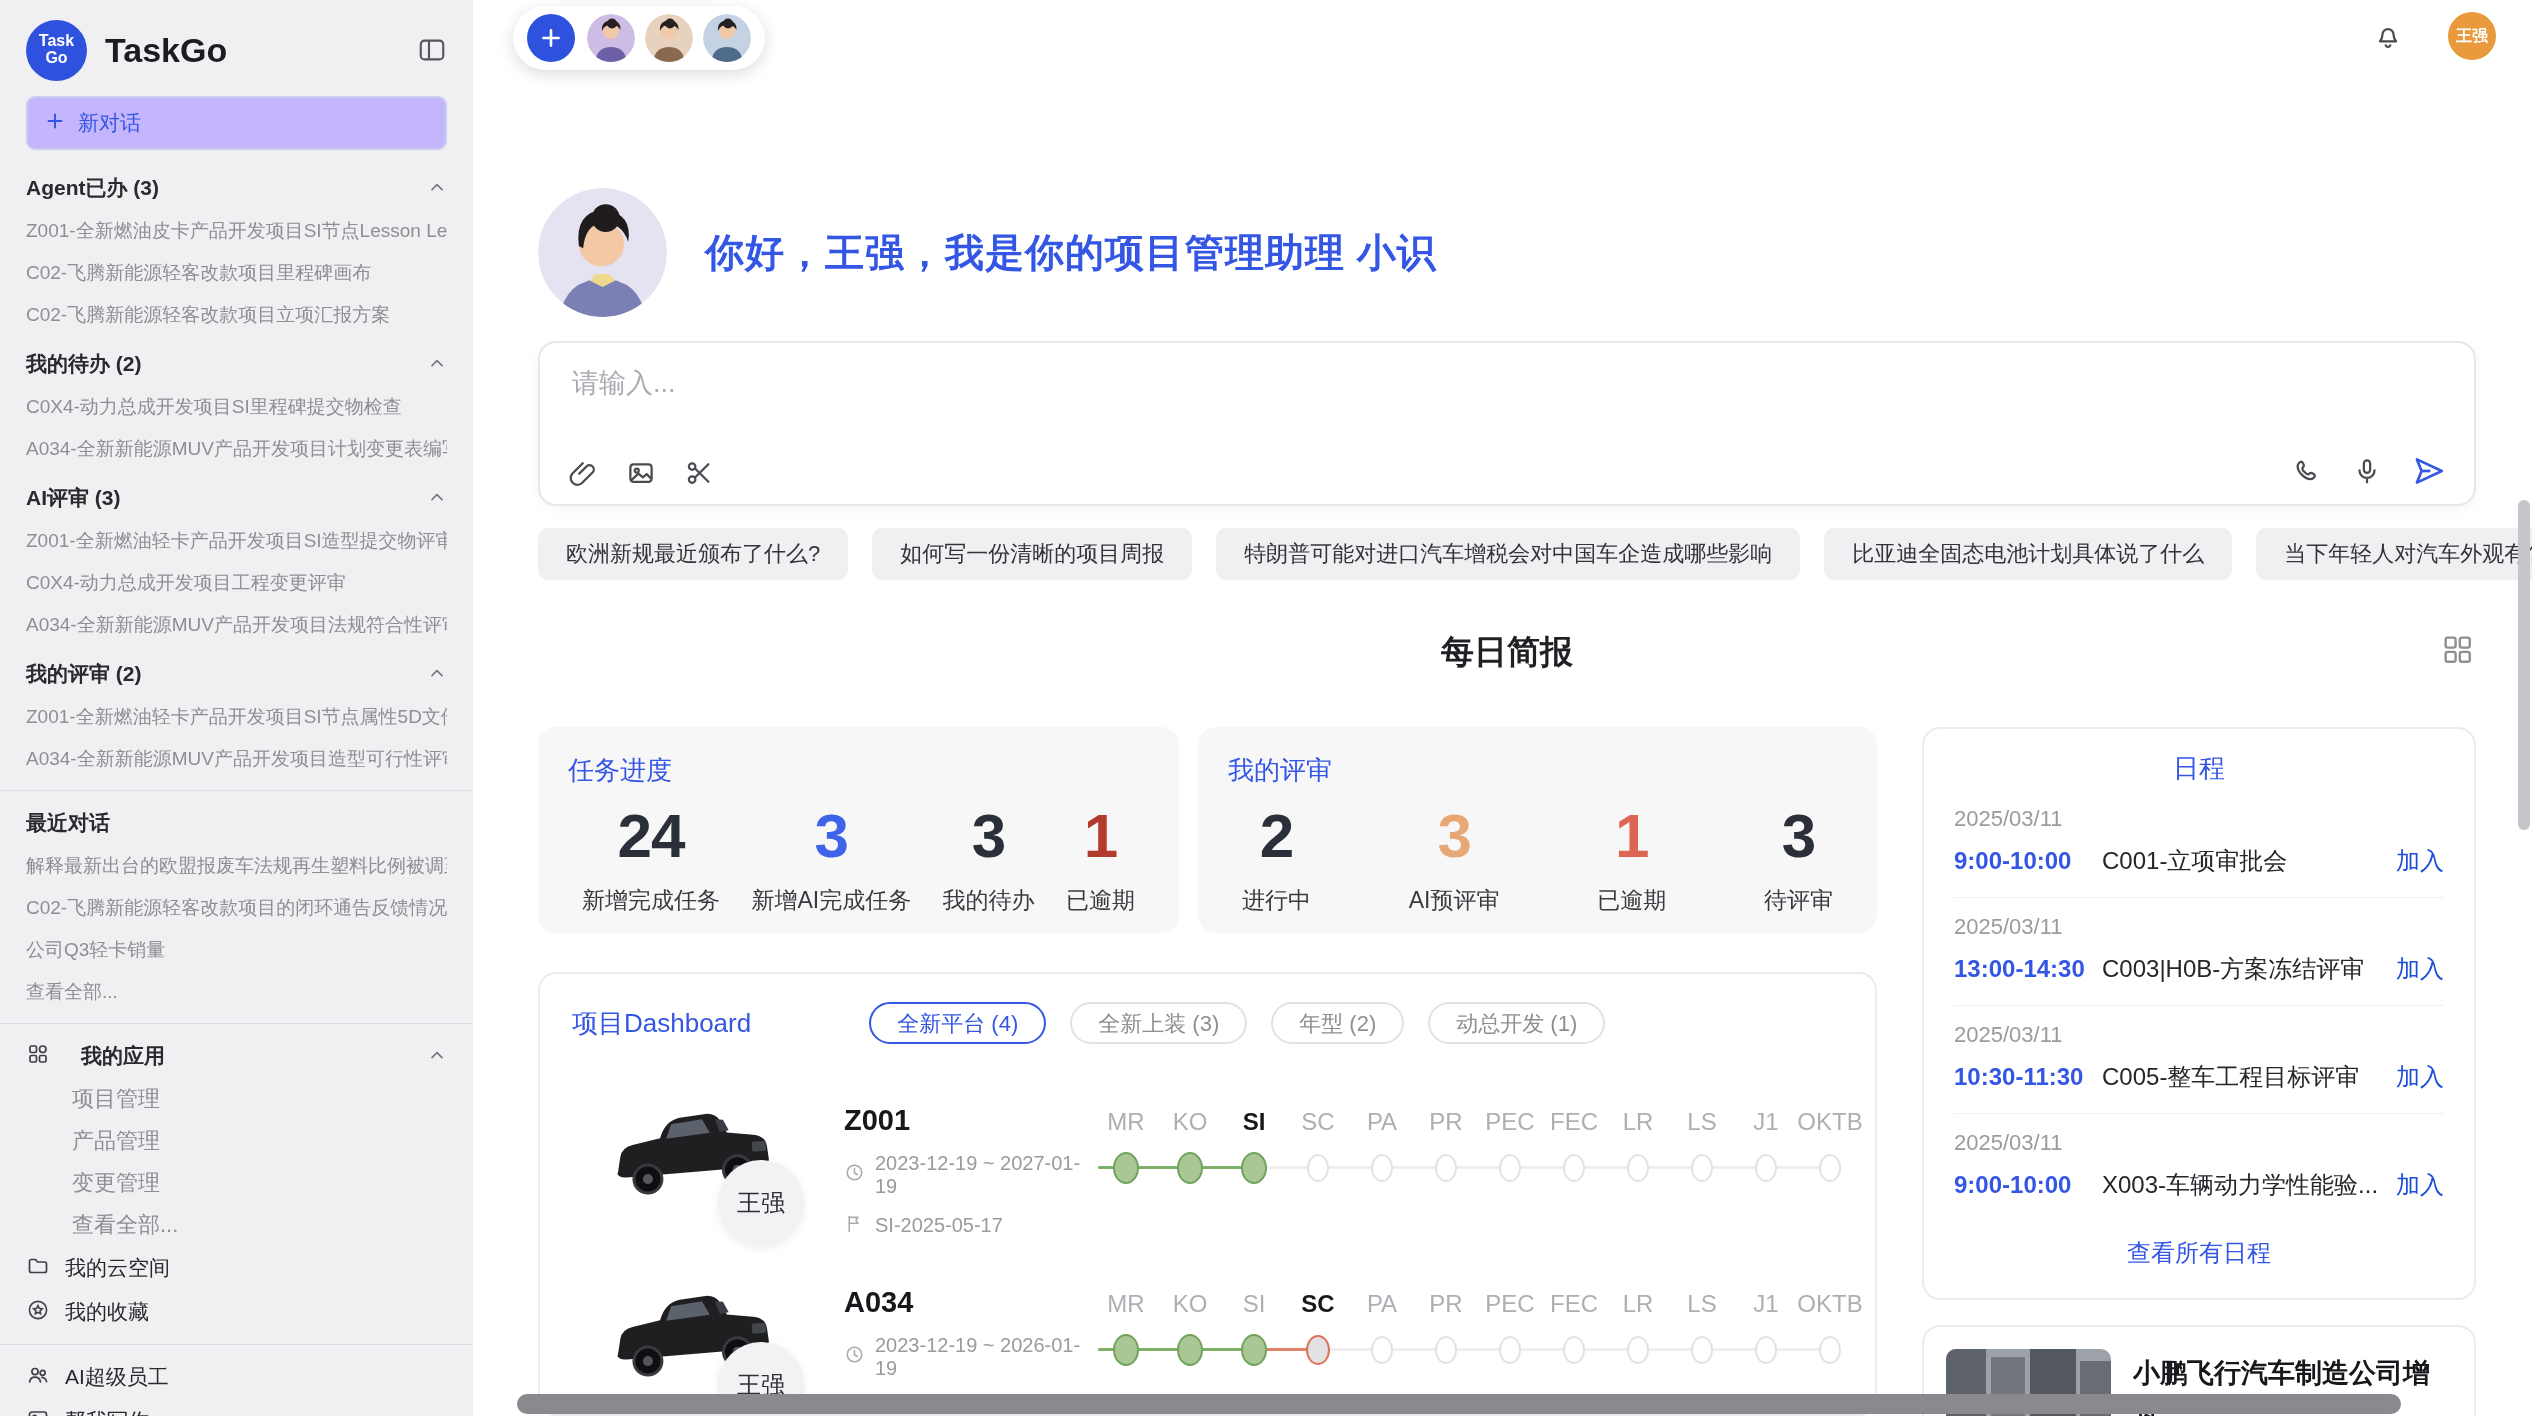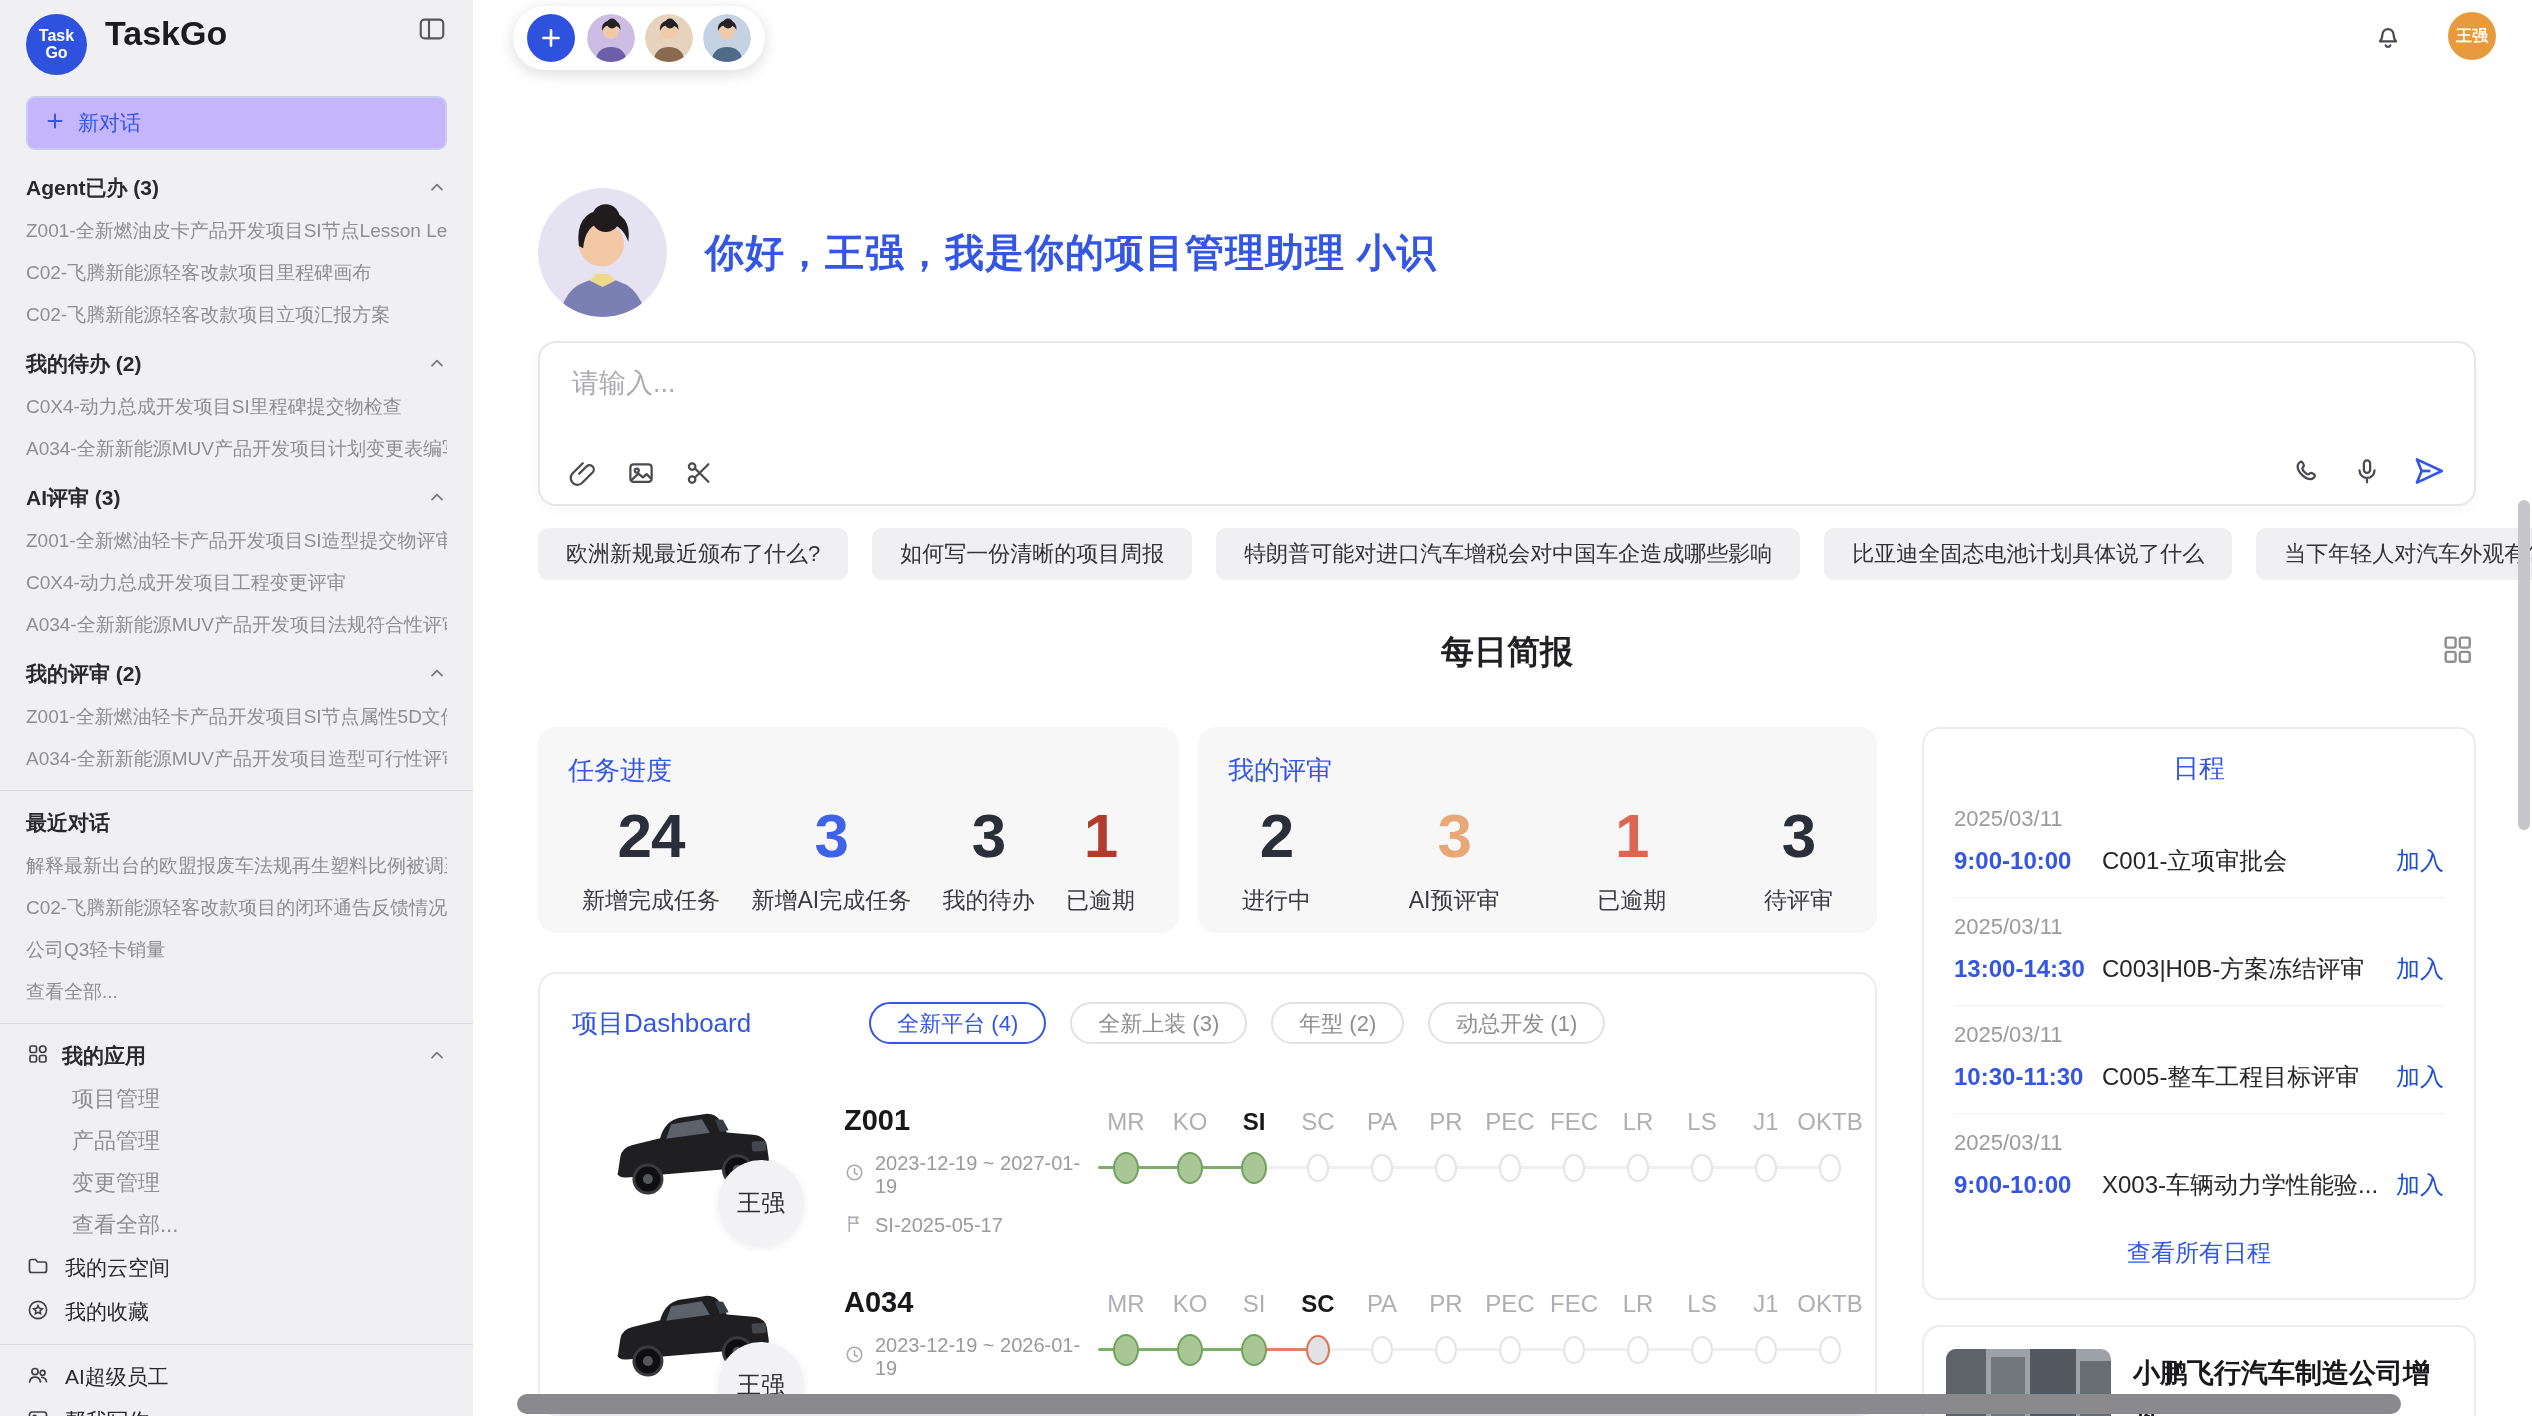--- a/index.html
+++ b/index.html
@@ -1,21 +1,21 @@
 <!DOCTYPE html>
 <html><head>
 <meta charset="utf-8">
 <style>
   html,body{margin:0;padding:0;background:#ffffff;}
   .page{position:relative;width:2532px;height:1416px;overflow:hidden;background:#fff;
         font-family:"Liberation Sans","DejaVu Sans",sans-serif;color:#222;}
   
   .sidebar{position:absolute;left:0;top:0;width:473px;height:1416px;background:#F0F0F2;
            box-sizing:border-box;padding:14px 26px 0 26px;overflow:hidden;}
-  .sb-top{display:flex;height:72px;}
+  .sb-top{display:flex;align-items:center;height:72px;}
   .logo{width:61px;height:61px;border-radius:50%;background:#2E52DE;color:#fff;display:flex;
         flex-direction:column;align-items:center;justify-content:center;font-size:16px;font-weight:700;line-height:1.05;}
   .app-title{font-size:34px;font-weight:700;color:#1C1C20;margin-left:18px;}
   .panel-toggle{margin-left:auto;display:flex;cursor:pointer;}
   .new-chat{margin:10px 0 16px 0;height:50px;border-radius:9px;border:2px solid #C9CDEF;background:#c4b5fd;
             color:#3456E4;font-size:21px;display:flex;align-items:center;gap:12px;padding:0 16px;cursor:pointer;}
   .sb-header{display:flex;align-items:center;height:44px;font-size:21px;color:#2A2A2E;font-weight:600;margin-top:6px;}
   .sb-header .chev{margin-left:auto;display:flex;}
   .sb-item{height:42px;line-height:42px;font-size:19px;color:#8E8E93;white-space:nowrap;overflow:hidden;cursor:pointer;}
   .sb-divider{border-top:1px solid #DCDCE0;margin:10px -26px;}
@@ -187,21 +187,21 @@
       <span>最近对话</span>
     </div>
     <div id="recent-items">
         <div class="sb-item">解释最新出台的欧盟报废车法规再生塑料比例被调至15%...</div>
         <div class="sb-item">C02-飞腾新能源轻客改款项目的闭环通告反馈情况</div>
         <div class="sb-item">公司Q3轻卡销量</div>
         <div class="sb-item">查看全部...</div>
       </div>
 
     <div class="sb-divider"></div>
-    <div class="sb-header" style="gap:12px;">
+    <div class="sb-header" style="gap:31px;">
       <span>
         <svg viewBox="0 0 24 24" width="24" height="24" fill="none" stroke="#3F3F45" stroke-width="1.7">
           <rect x="4" y="4" width="6.5" height="6.5" rx="1.5"></rect>
             <rect x="13.5" y="4" width="6.5" height="6.5" rx="3.2"></rect>
           <rect x="4" y="13.5" width="6.5" height="6.5" rx="1.5"></rect>
             <rect x="13.5" y="13.5" width="6.5" height="6.5" rx="1.5"></rect>
         </svg>
       </span>
       <span>我的应用</span>
       <span class="chev">

